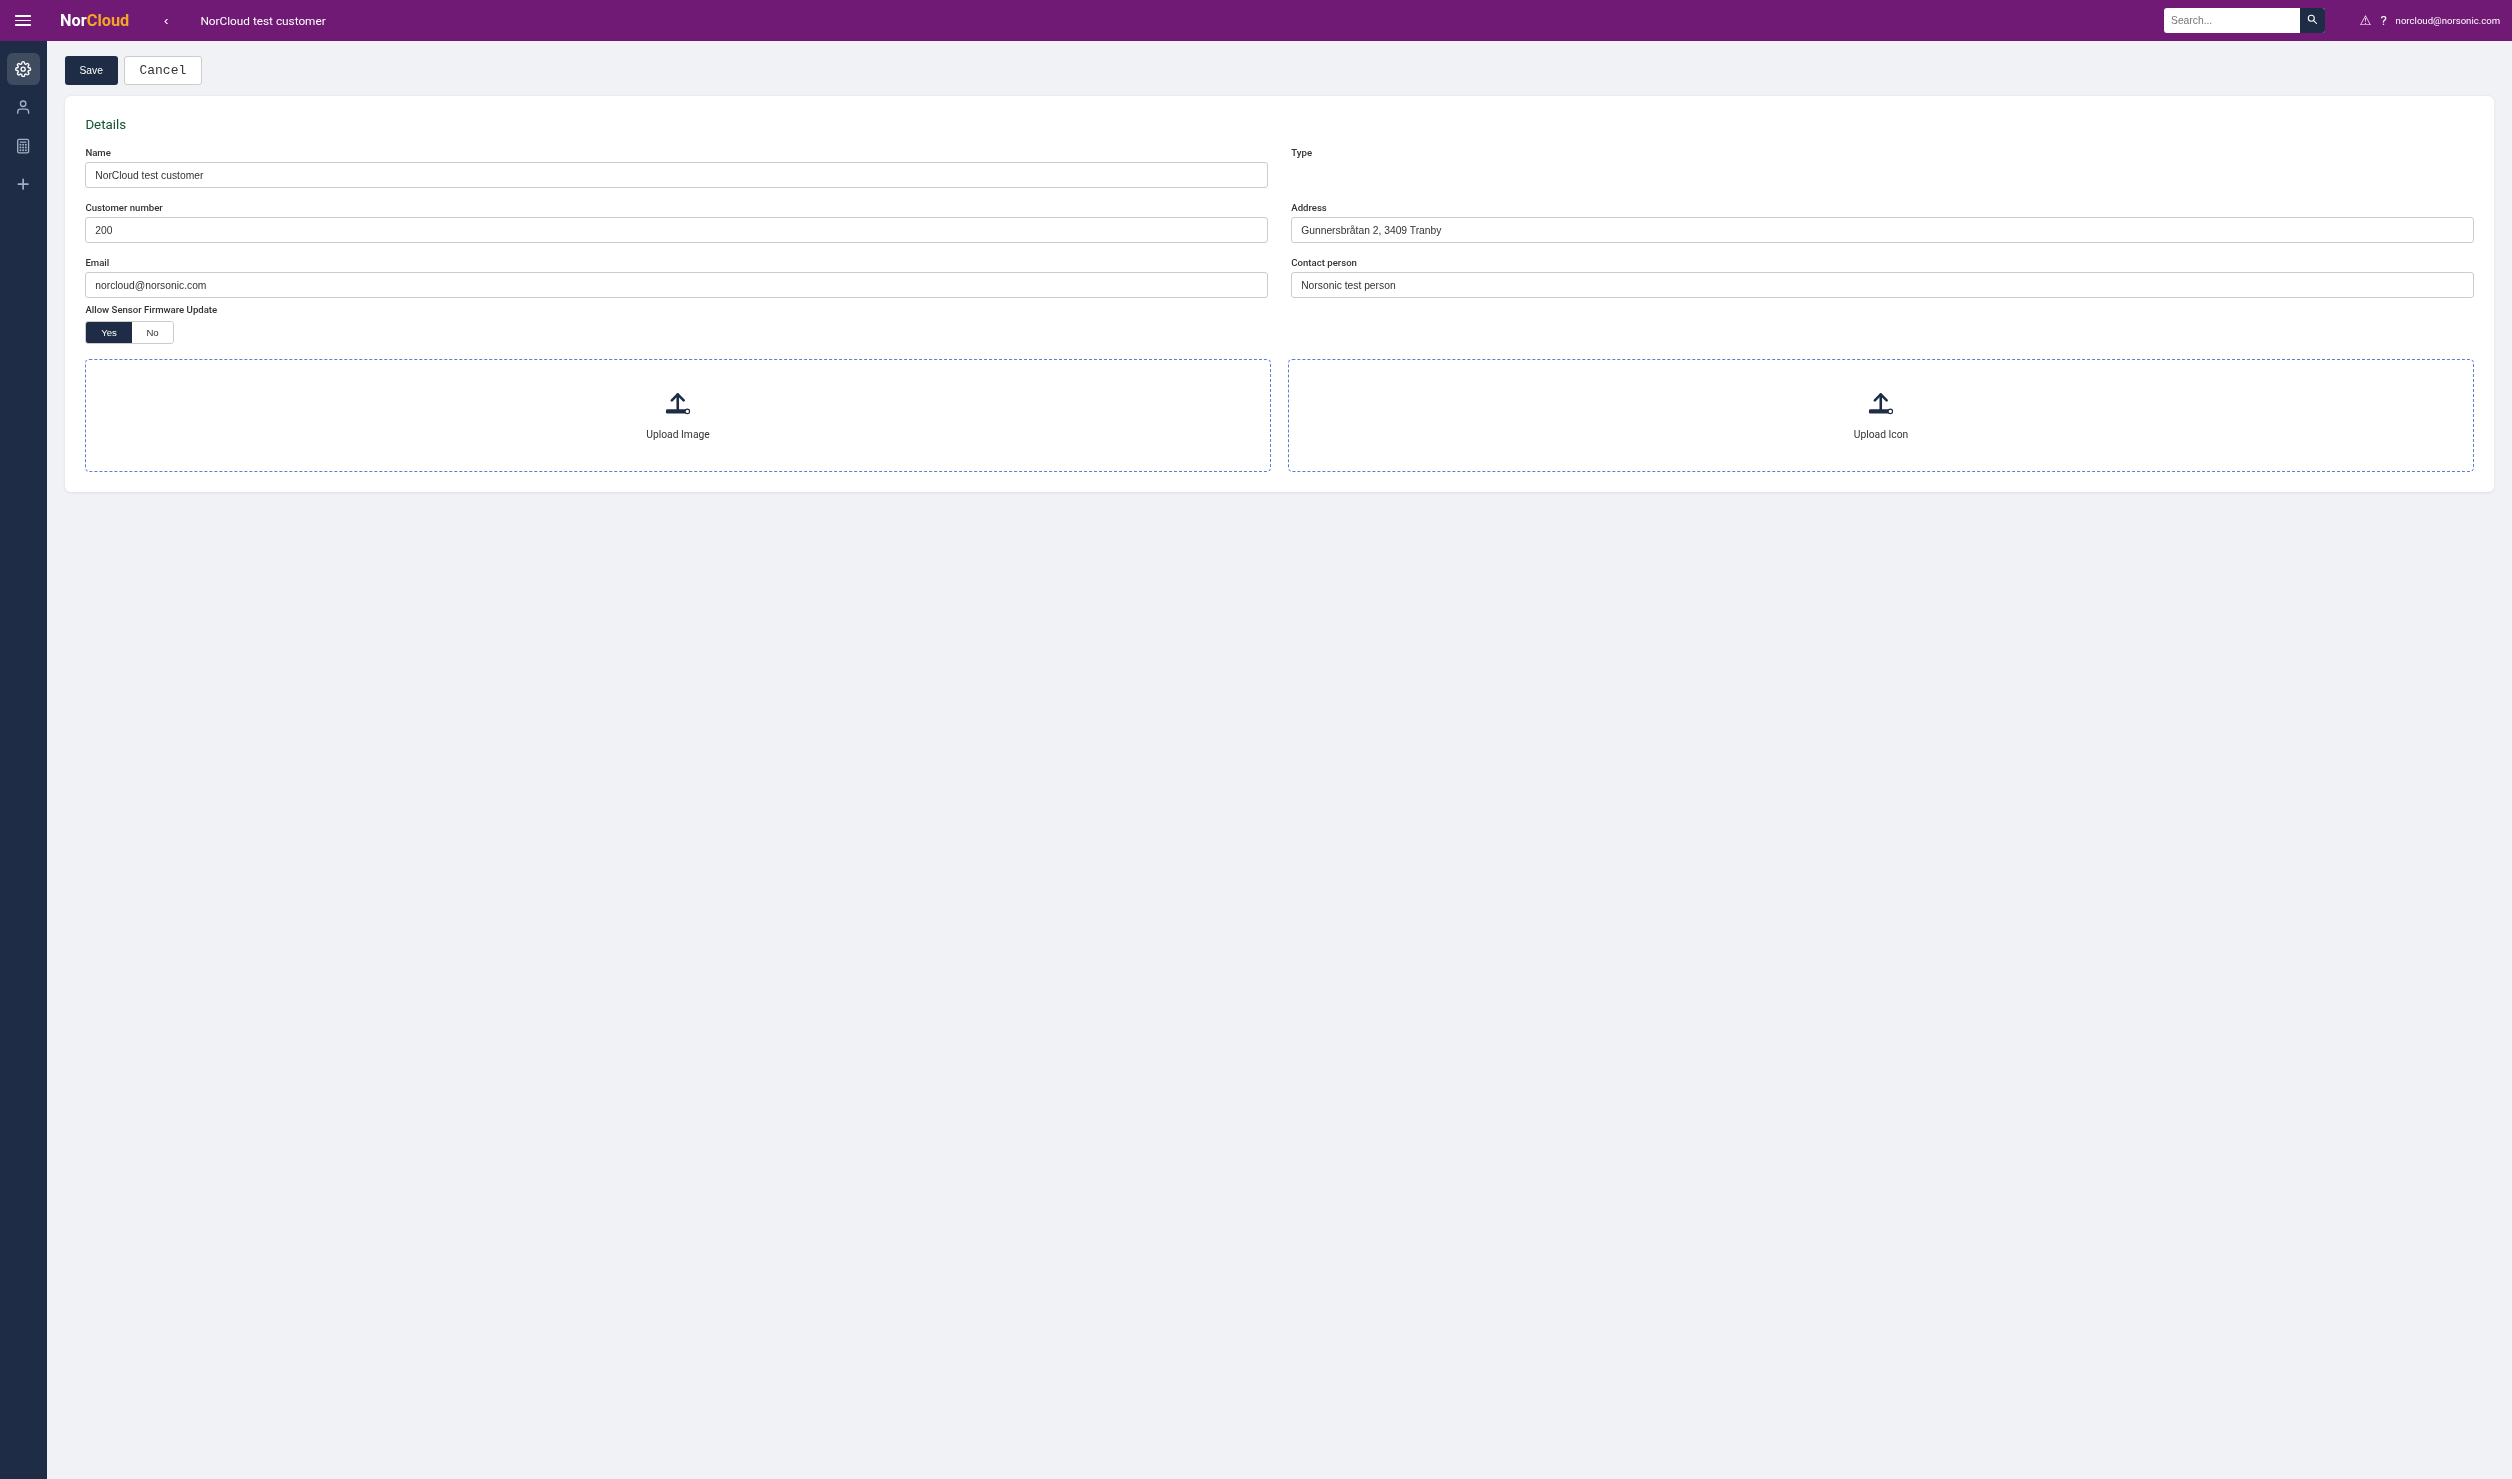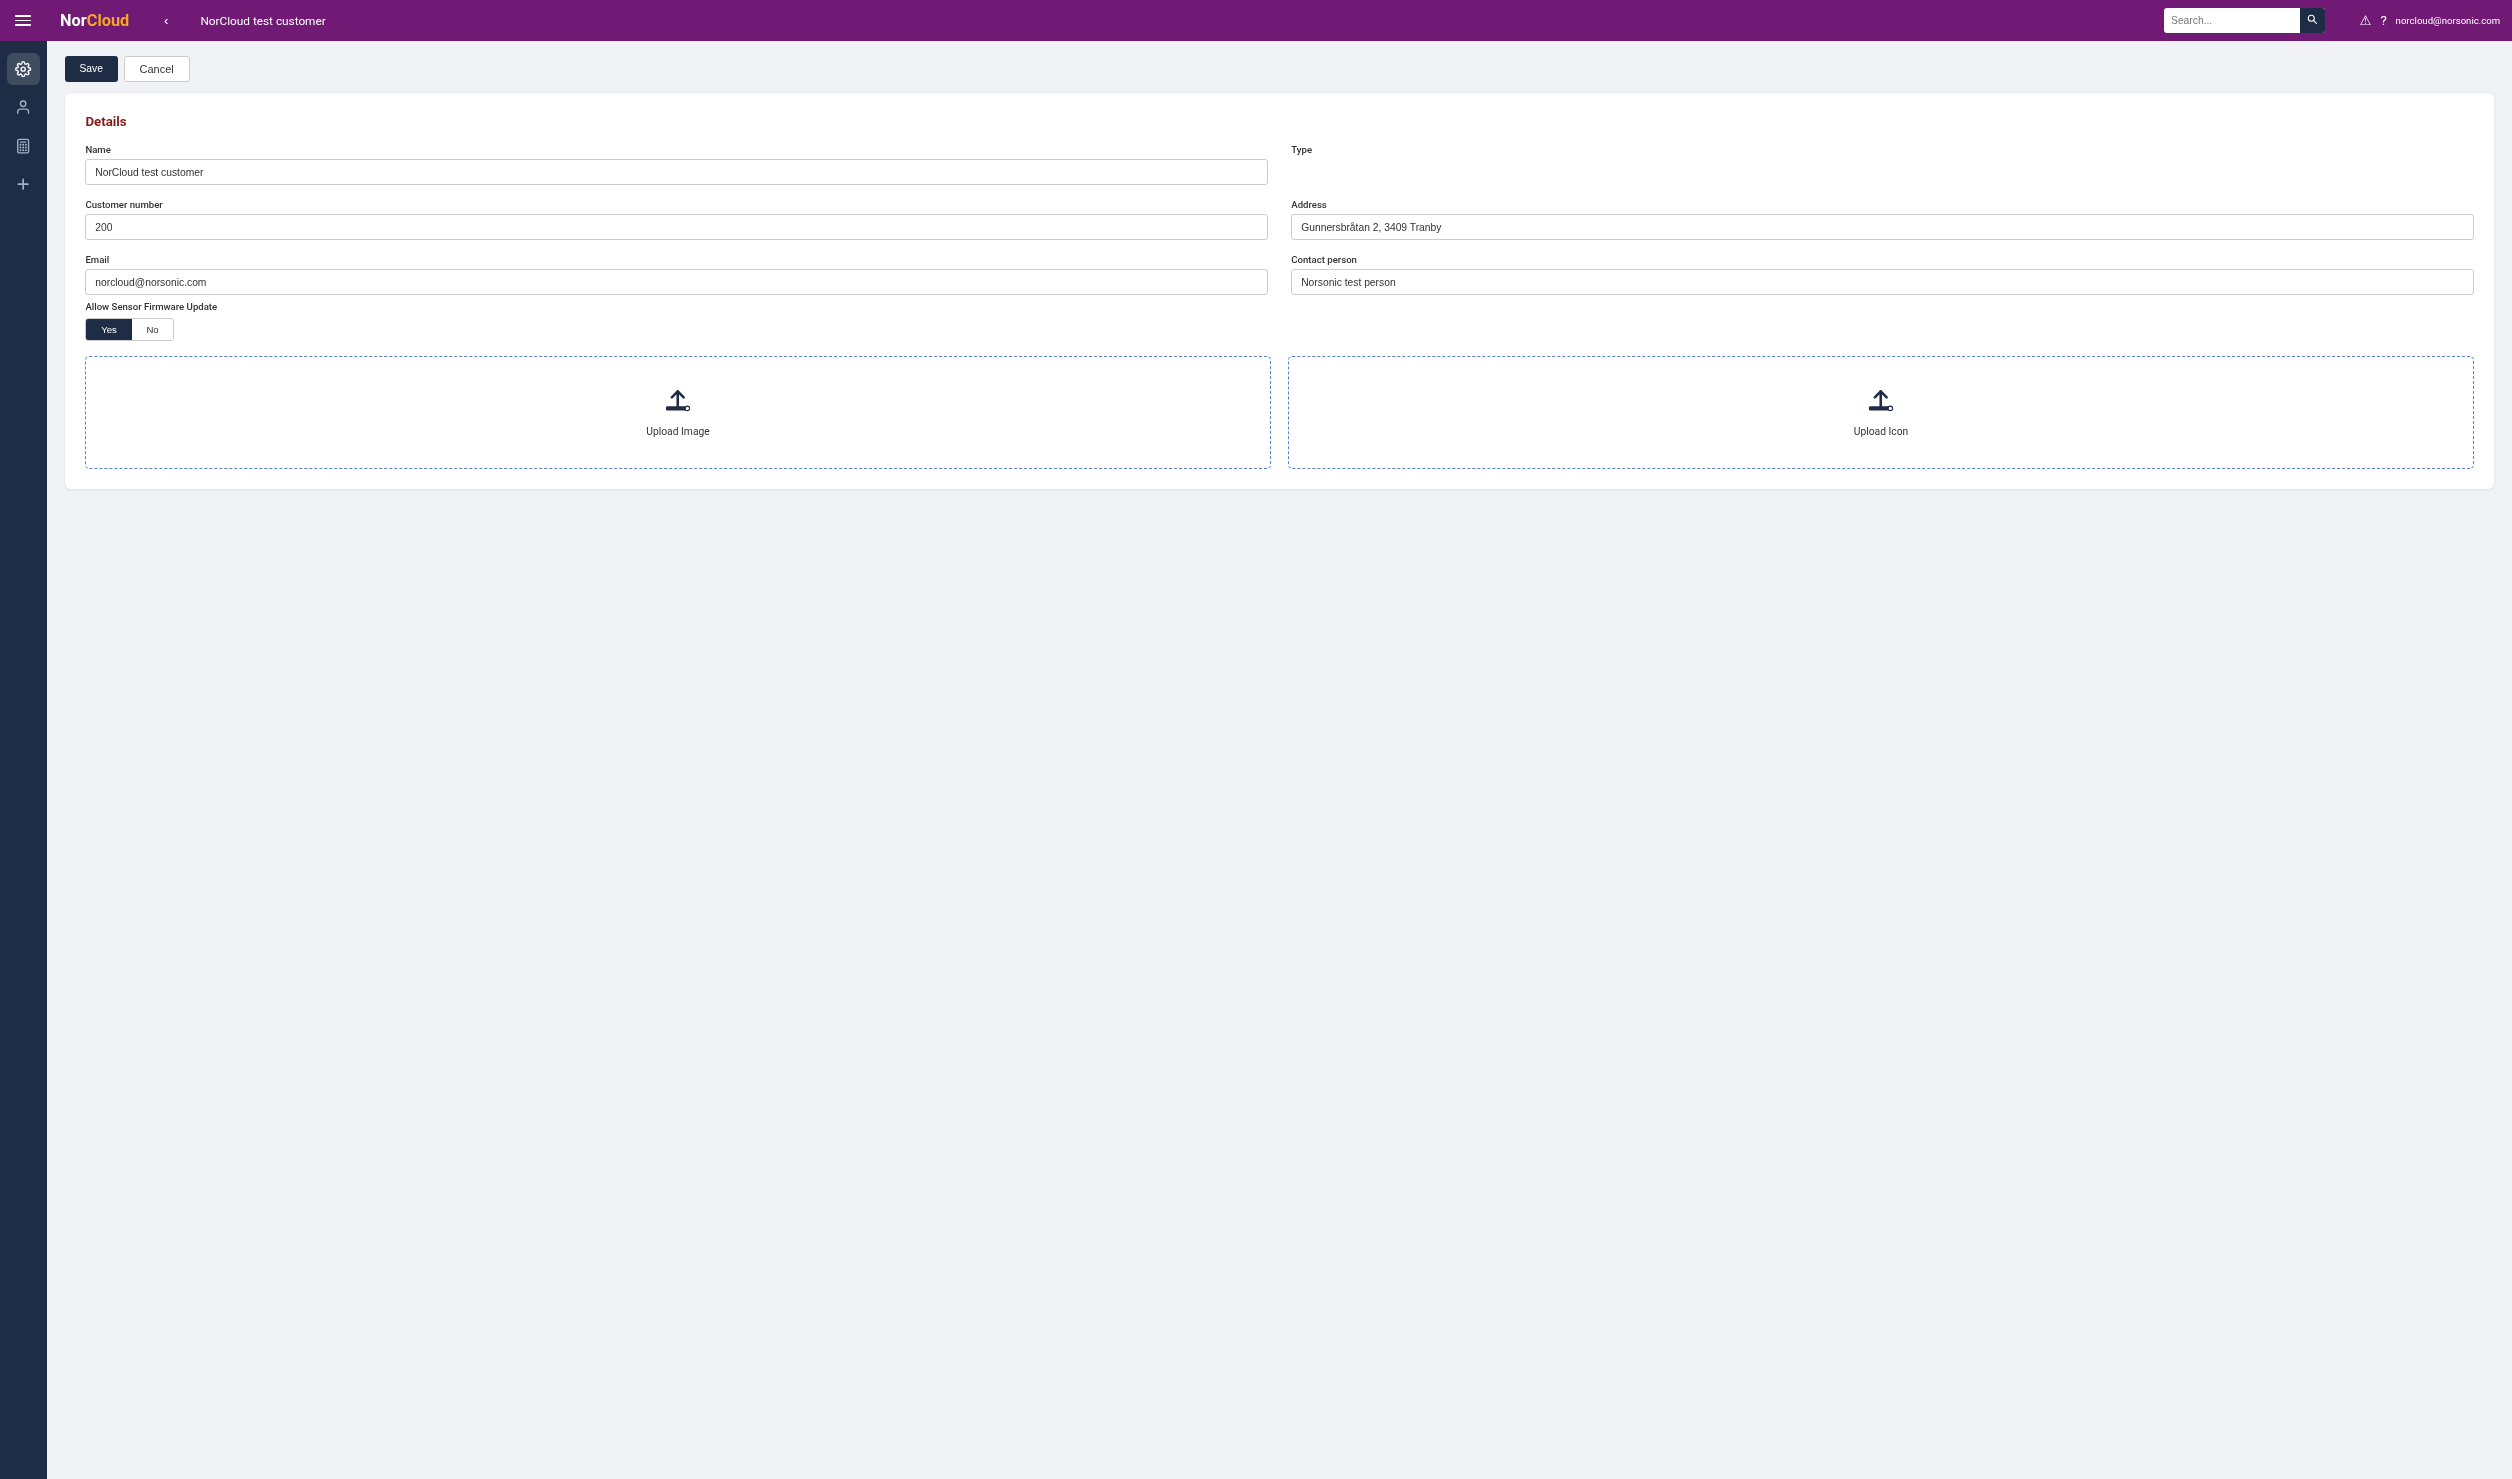--- a/index.html
+++ b/index.html
@@ -152,36 +152,37 @@
       font-size: 10.3px;
       cursor: pointer;
       font-weight: 500;
     }
     .btn-cancel {
       background: white;
       color: #333;
       border: 0.7px solid #ccc;
       border-radius: 3px;
       padding: 5.9px 14.8px;
-      font-size: 11px;
+      font-size: 13px;
       cursor: pointer;
       font-weight: 500;
+      font-family: Liberation Mono, monospace;
     }
 
     
     .card {
       background: white;
       border-radius: 5.9px;
       padding: 20.7px 20.7px 20.7px 20.7px;
       box-shadow: 0 0.7px 3px rgba(0,0,0,0.08);
     }
     .card-title {
       font-size: 13.3px;
-      font-weight: 700;
-      color: #7f1d1d;
+      font-weight: 400;
+      color: #14532d;
       margin-bottom: 14.8px;
     }
 
     
     .form-grid {
       display: grid;
       grid-template-columns: 1fr 1fr;
       gap: 13.3px 23.6px;
     }
     .form-group {

